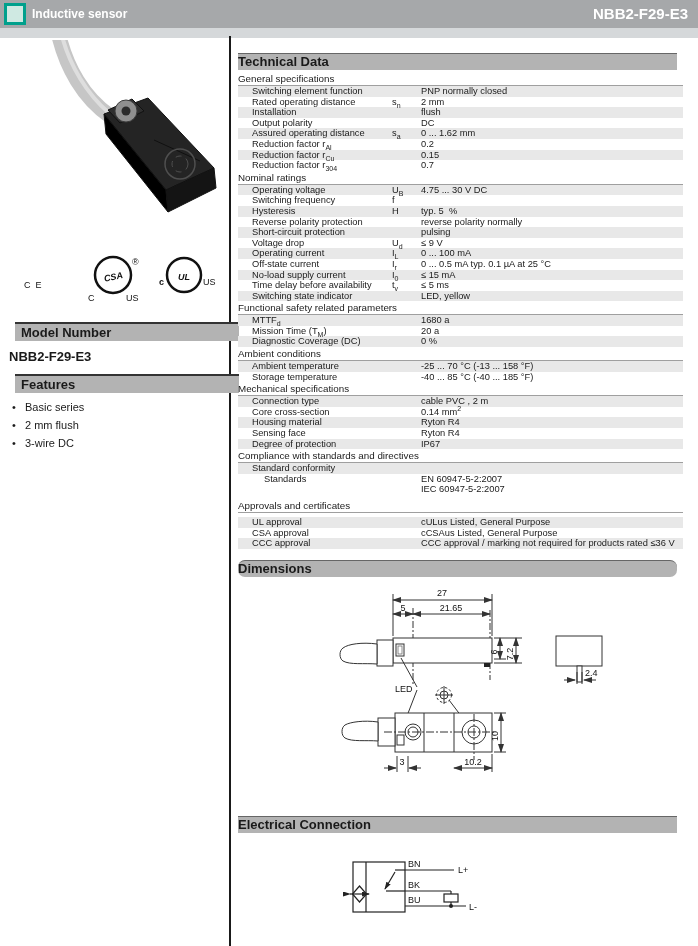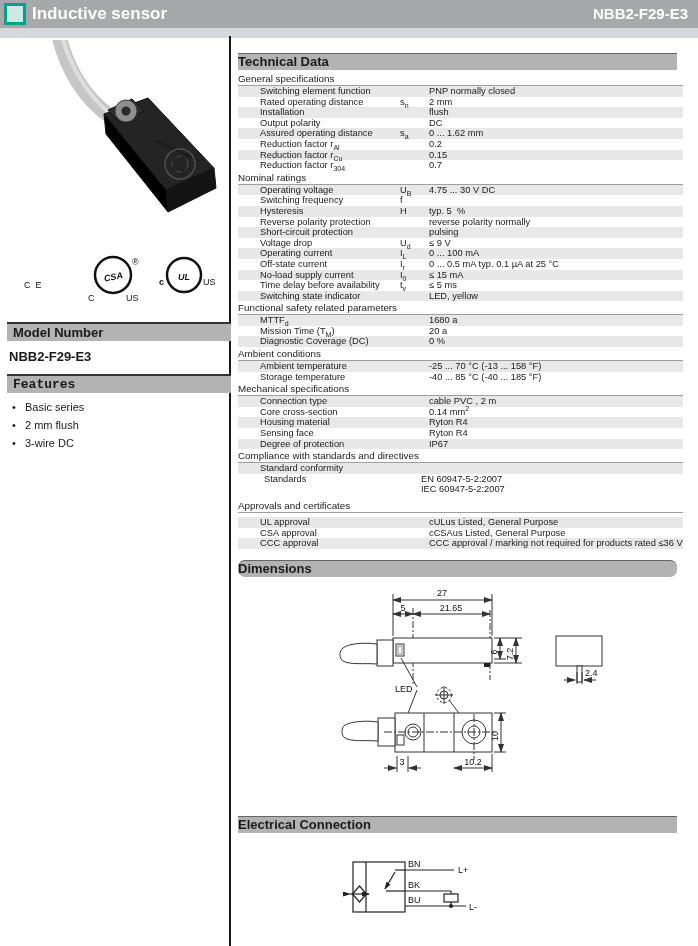--- a/index.html
+++ b/index.html
@@ -1,46 +1,46 @@
 <!DOCTYPE html>
 <html><head>
 <meta charset="utf-8">
 <style>
   html,body{margin:0;padding:0;background:#fff;}
   .page{position:relative;width:698px;height:946px;background:#ffffff;overflow:hidden;
         font-family:"Liberation Sans",sans-serif;color:#1a1a1a;}
   
   .header{position:absolute;left:0;top:0;width:698px;height:28px;background:#a6a8aa;}
   .hicon{position:absolute;left:4px;top:3px;width:16px;height:16px;background:#cfe9e2;border:3px solid #00a08c;}
-  .htitle{position:absolute;left:32px;top:0;line-height:28px;font-size:17px;font-weight:bold;color:#fff;}
+  .htitle{position:absolute;left:32px;top:0;line-height:28px;font-size:12px;font-weight:bold;color:#fff;}
   .hpart{position:absolute;right:10px;top:0;line-height:28px;font-size:15px;font-weight:bold;color:#fff;}
   .subband{position:absolute;left:0;top:28px;width:698px;height:10px;background:#d5d8da;}
   .vdivider{position:absolute;left:229px;top:36px;width:2px;height:910px;background:#1a1a1a;}
   
   .product-img{position:absolute;left:8px;top:40px;}
   .certs{position:absolute;left:8px;top:252px;}
-  .lbar{position:absolute;left:7px;width:218px;height:17px;background:#b3b3b3;border-top:2px solid #333;
+  .lbar{position:absolute;left:15px;width:218px;height:17px;background:#b3b3b3;border-top:2px solid #333;
         font-size:13px;font-weight:bold;line-height:17px;padding-left:6px;box-sizing:content-box;}
   .model-bar{top:322px;}
   .model-val{position:absolute;left:9px;top:349px;font-size:13px;font-weight:bold;}
-  .features-bar{top:374px;font-family:Liberation Mono, monospace;}
+  .features-bar{top:374px;}
   .features-list{position:absolute;left:12px;top:401px;font-size:11px;font-weight:normal;}
   .feat{margin-bottom:6px;}
   .feat .blt{display:inline-block;width:13px;}
   
   .rbar{position:absolute;left:238px;width:439px;height:16px;background:#b3b3b3;border-top:1px solid #666;
         font-size:13px;font-weight:bold;line-height:16px;padding-left:0;}
   .tech-bar{top:53px;}
   .dims-bar{top:560px;border-radius:7px;}
   .elec-bar{top:816px;}
   .tech-table{position:absolute;left:238px;top:72px;width:445px;}
   .section-title{font-weight:normal;font-size:9.8px;line-height:12px;border-bottom:1px solid #9f9f9f;margin-top:1px;}
   .trow{display:flex;min-height:10.6px;line-height:10.6px;font-size:9.3px;}
   .trow.shaded{background:#e8e8e8;}
-  .tlabel{padding-left:22px;width:140px;flex:none;}
+  .tlabel{padding-left:14px;width:140px;flex:none;}
   .tlabel.ind2{padding-left:26px;width:128px;}
   .tsym{width:29px;flex:none;}
   .tval{flex:1;white-space:pre;}
   sub,sup{font-size:7px;line-height:0;}
   .dims-svg{position:absolute;left:238px;top:560px;}
   .elec-svg{position:absolute;left:238px;top:836px;}
   svg text{font-family:"Liberation Sans",sans-serif;fill:#111;font-size:9px;}
   .lgtxt{font-weight:bold;}
 </style>
 </head>

